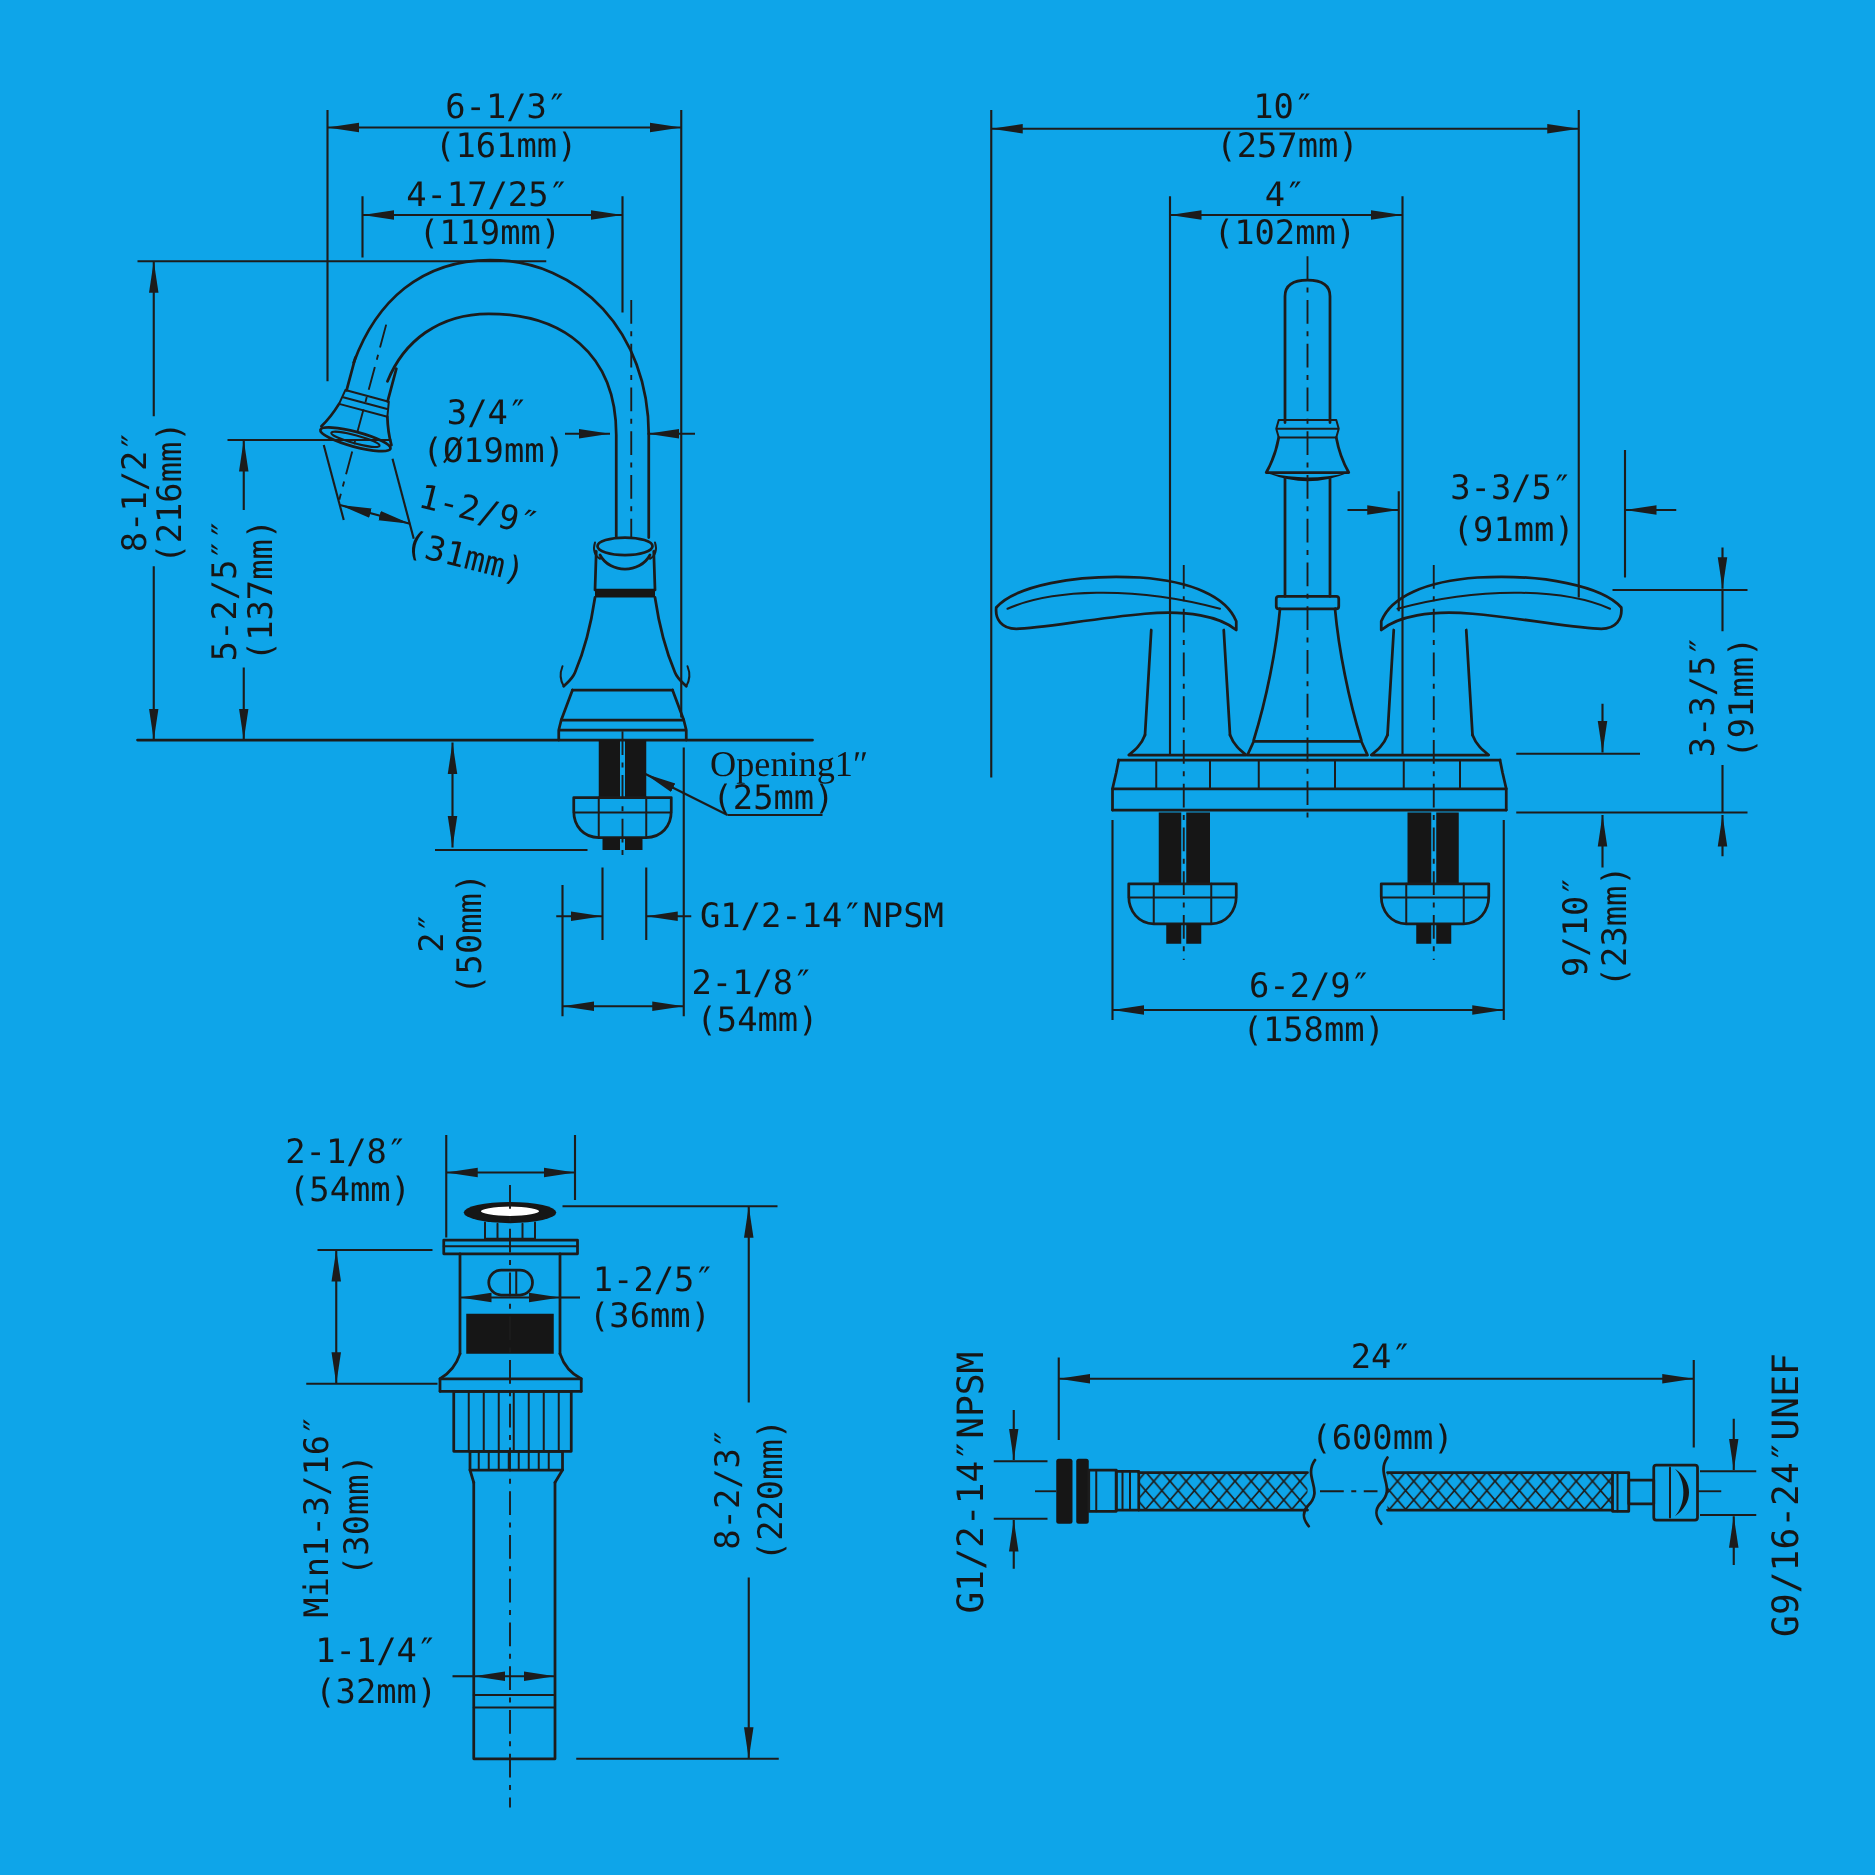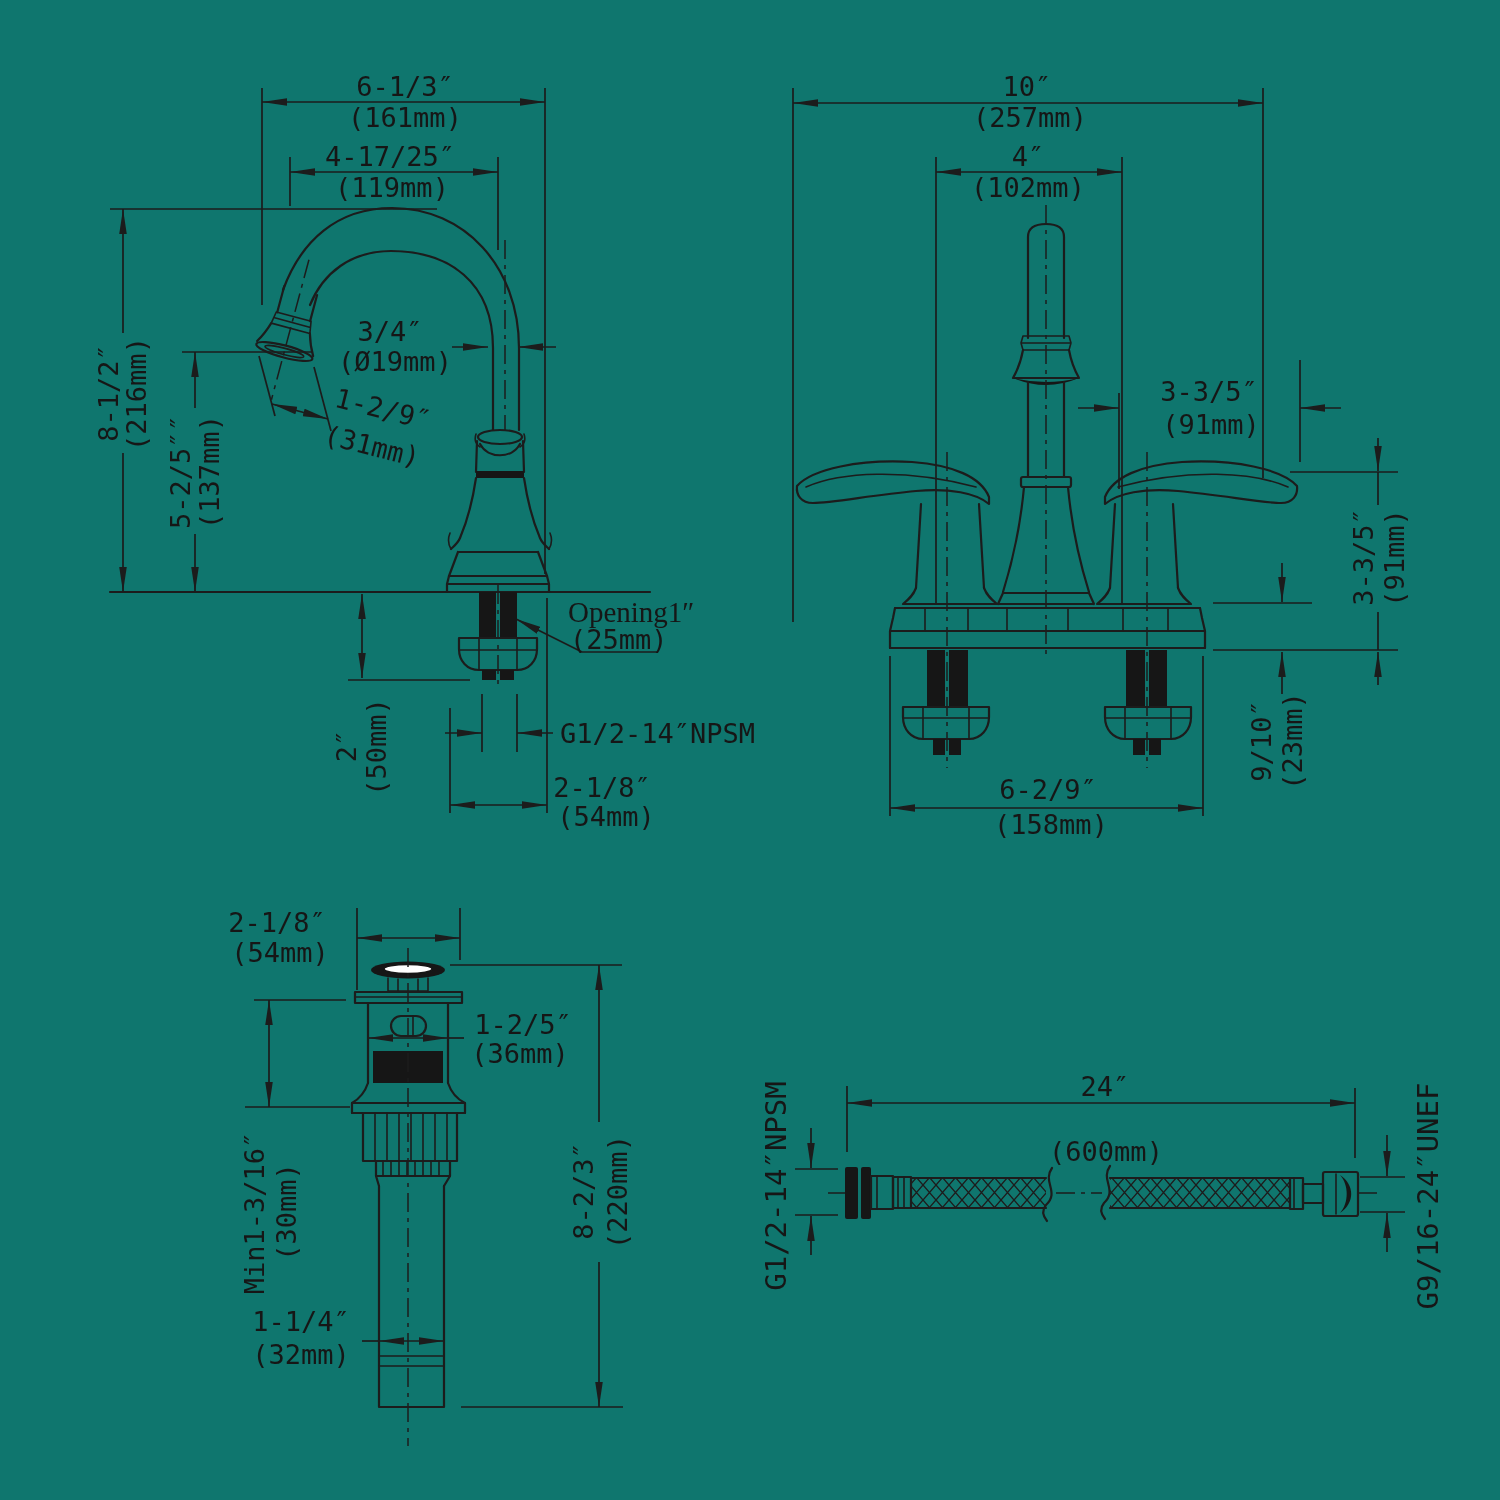--- a/index.html
+++ b/index.html
@@ -1,16 +1,16 @@
 <!DOCTYPE html>
 <html><head>
 <meta charset="utf-8">
 <style>
   html,body{margin:0;padding:0;background:#ffffff;}
-  #canvas{width:1500px;height:1500px;background:#0f766e;position:relative;overflow:hidden;}
+  #canvas{width:1500px;height:1500px;background:#0ea5e9;position:relative;overflow:hidden;}
   svg{display:block;}
   .o  {fill:none;stroke:#1c1c1c;stroke-width:2.2;stroke-linejoin:round;stroke-linecap:round;}
   .th {fill:none;stroke:#1c1c1c;stroke-width:1.6;stroke-linejoin:round;stroke-linecap:round;}
   .d  {fill:none;stroke:#1c1c1c;stroke-width:1.7;stroke-linecap:butt;}
   .cl {fill:none;stroke:#1c1c1c;stroke-width:1.5;stroke-dasharray:19 6 4 6;}
   .blk{fill:#161616;stroke:none;}
   text{font-family:"DejaVu Sans Mono",monospace;fill:#161616;}
   .t  {font-size:27px;text-anchor:middle;dominant-baseline:central;}
   .tl {text-anchor:start;}
   .tb {font-size:29px;}

